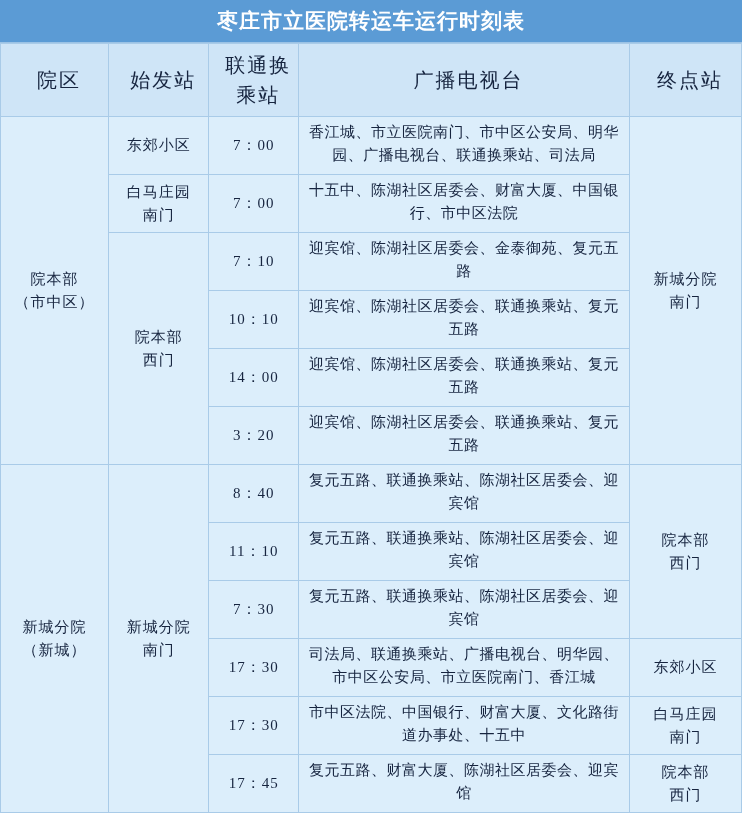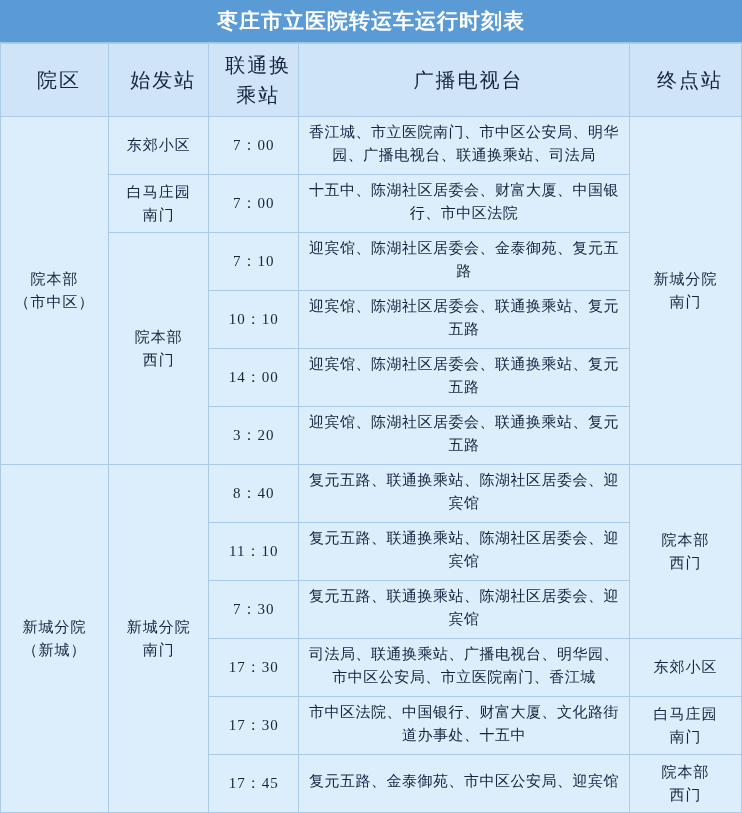--- a/index.html
+++ b/index.html
@@ -204,21 +204,21 @@
         <td class="cell-time">17：30</td>
         <td class="cell-route">市中区法院、中国银行、财富大厦、文化路街道办事处、十五中</td>
         <td class="cell-dest">
           <div>白马庄园</div>
           <div>南门</div>
         </td>
       </tr>
 
       <tr>
         <td class="cell-time">17：45</td>
-        <td class="cell-route">复元五路、金泰御苑、市中区公安局、迎宾馆</td>
+        <td class="cell-route">复元五路、财富大厦、陈湖社区居委会、迎宾馆</td>
         <td class="cell-dest">
           <div>院本部</div>
           <div>西门</div>
         </td>
       </tr>
 
     </tbody>
   </table>
 
 </div>

